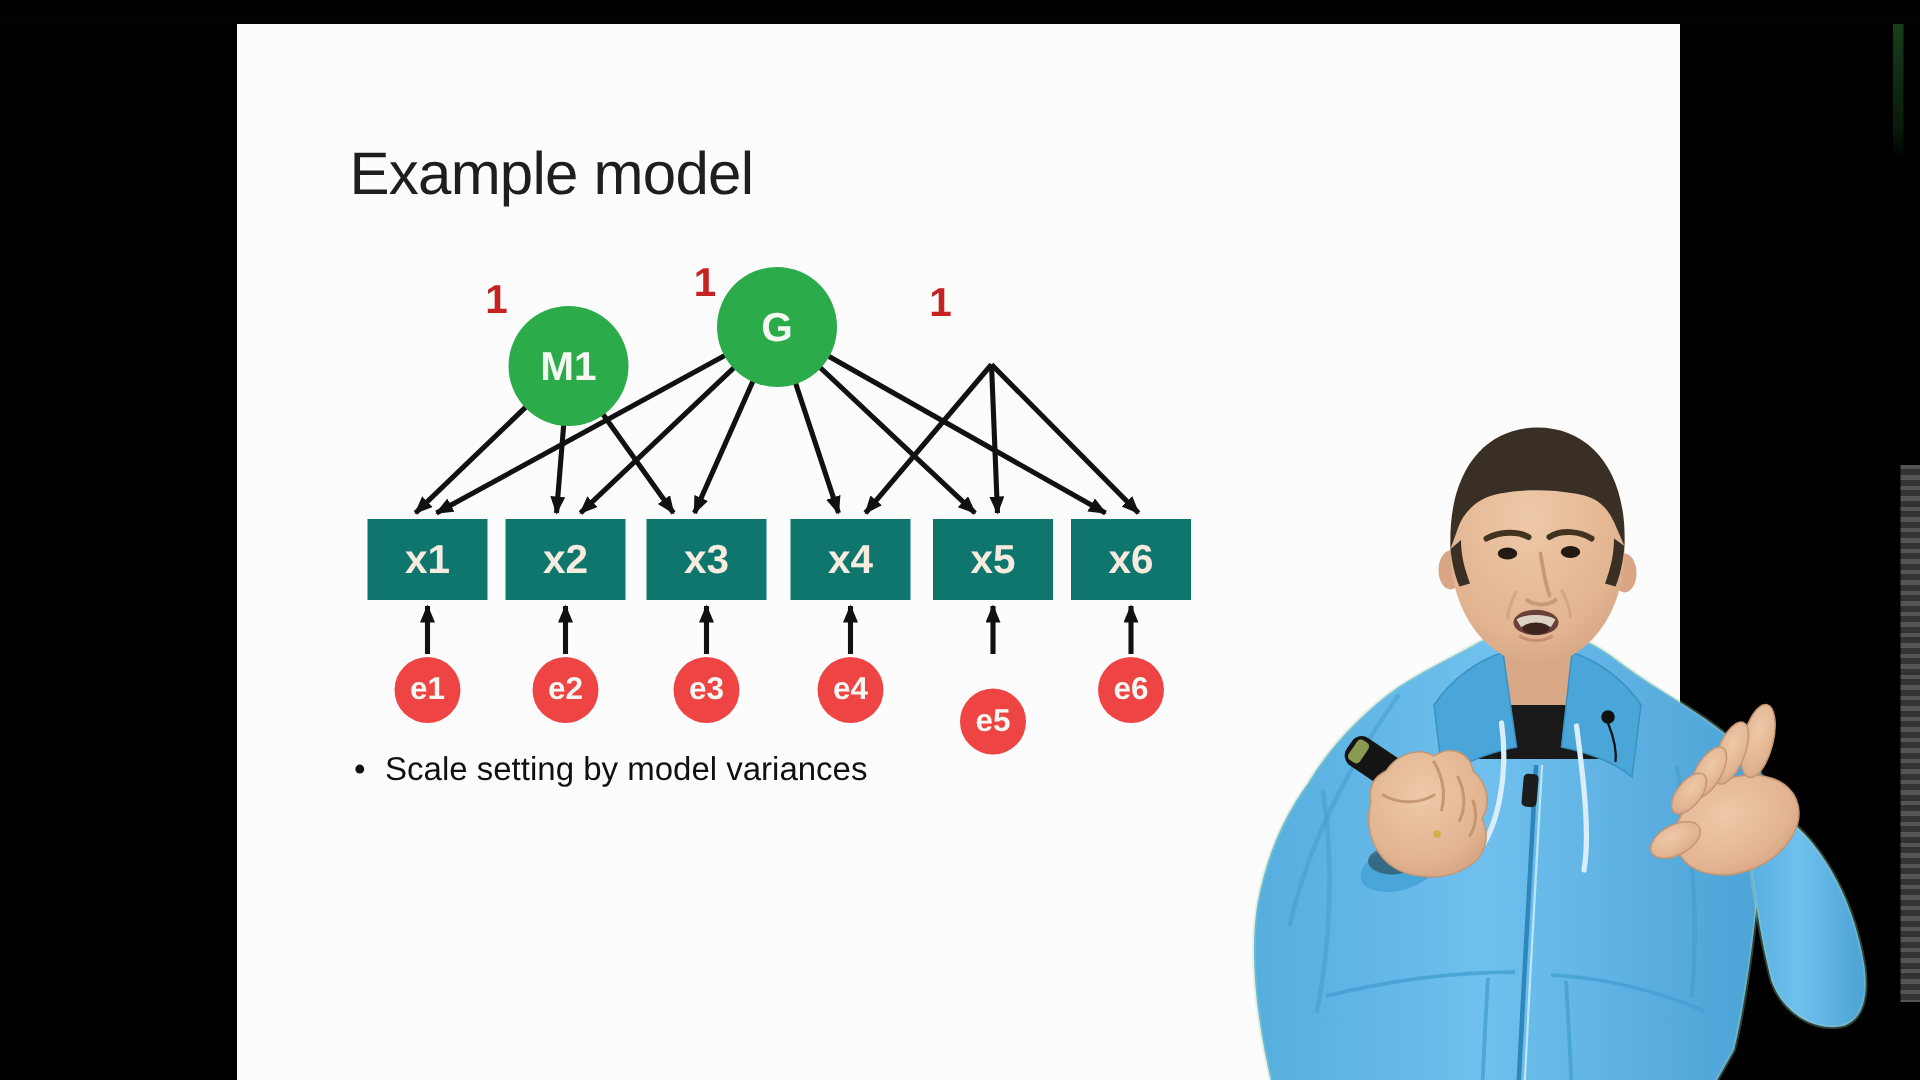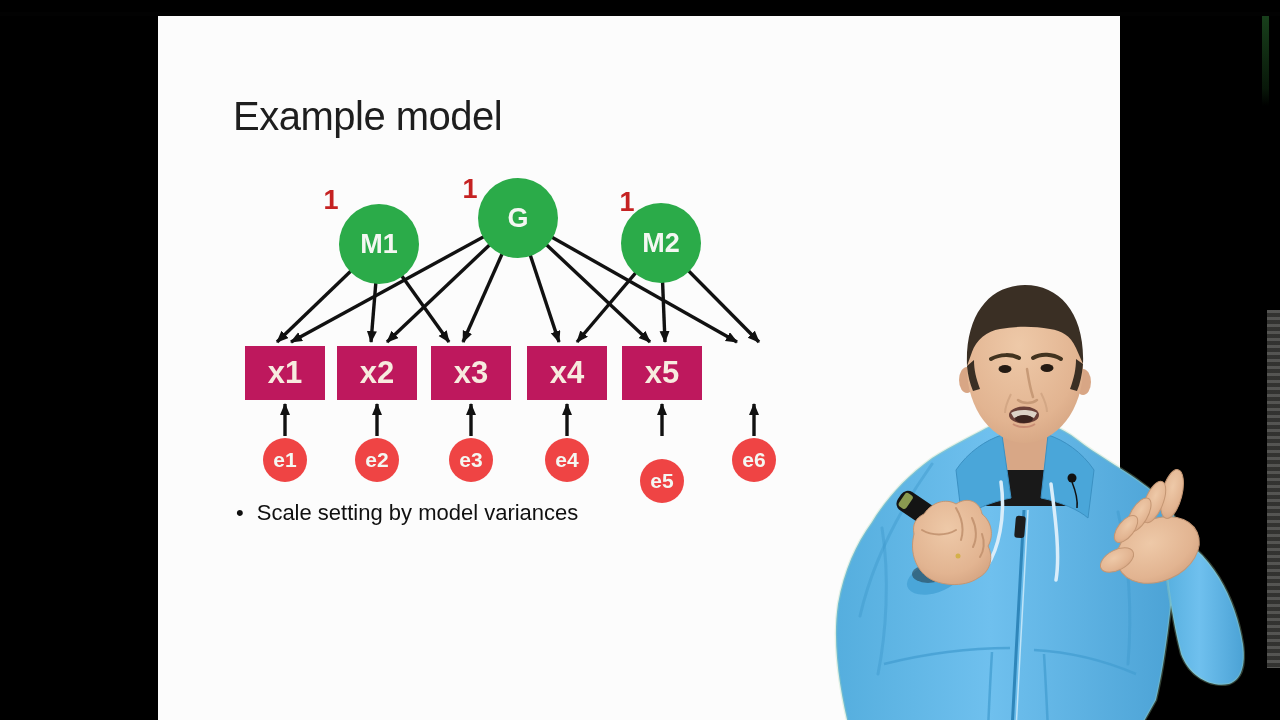--- a/index.html
+++ b/index.html
@@ -9,22 +9,22 @@
   #slide{position:absolute;left:158px;top:4px;width:962px;height:713px;background:#fcfcfc;z-index:1;}
   #title{position:absolute;left:233px;top:82px;font-size:40px;letter-spacing:-0.5px;
          color:#1e1e1e;font-weight:400;z-index:5;}
   #bullet-row{position:absolute;left:236px;top:488px;display:flex;gap:13px;align-items:baseline;
          font-size:22px;color:#101010;z-index:5;}
   #arrow-layer,#person-layer{position:absolute;left:0;top:0;width:1280px;height:720px;z-index:6;}
   #person-layer{z-index:20;}
   .latent{position:absolute;width:80px;height:80px;border-radius:50%;background:#2bab49;
           display:flex;align-items:center;justify-content:center;color:#f4f7f2;
           font-size:27px;font-weight:600;z-index:8;}
-  .obs{position:absolute;width:80px;height:54px;background:#be185d;display:flex;
-       align-items:center;justify-content:center;color:#f7ebdf;font-size:31px;
+  .obs{position:absolute;width:80px;height:54px;background:#0f766e;display:flex;
+       align-items:center;justify-content:center;color:#f7ebdf;font-size:27px;
        font-weight:600;z-index:8;}
   .err{position:absolute;width:44px;height:44px;border-radius:50%;background:#ef4444;
        display:flex;align-items:center;justify-content:center;color:#f4f7f2;
        font-size:21px;font-weight:600;z-index:8;}
   .red1{position:absolute;transform:translate(-50%,-50%);color:#c52222;font-weight:700;
         font-size:27px;z-index:9;}
   #edge-green{position:absolute;left:1262px;top:4px;width:7px;height:90px;z-index:3;
         background:linear-gradient(180deg,#1c4a20,#0a1c0b 80%,transparent);opacity:.85;}
   #edge-gray{position:absolute;left:1267px;top:298px;width:13px;height:358px;z-index:3;opacity:.55;
         background:repeating-linear-gradient(180deg,#9a9a96 0 3px,#5c5c58 3px 7px);}
@@ -72,27 +72,27 @@
       <line x1="754" y1="424" x2="754" y2="392" marker-end="url(#ah)"></line>
     </g>
   </svg>
 
   <span class="red1" style="left:331px;top:188px">1</span>
   <span class="red1" style="left:470px;top:177px">1</span>
   <span class="red1" style="left:627px;top:190px">1</span>
 
   <div class="latent" style="left:339px;top:192px">M1</div>
   <div class="latent" style="left:478px;top:166px">G</div>
-  <div class="latent" style="left:621px;top:191px">M2</div>
 
   <div class="obs" style="left:245px;top:334px">x1</div>
   <div class="obs" style="left:337px;top:334px">x2</div>
   <div class="obs" style="left:431px;top:334px">x3</div>
   <div class="obs" style="left:527px;top:334px">x4</div>
   <div class="obs" style="left:622px;top:334px">x5</div>
+  <div class="obs" style="left:714px;top:334px">x6</div>
 
   <div class="err" style="left:263px;top:426px">e1</div>
   <div class="err" style="left:355px;top:426px">e2</div>
   <div class="err" style="left:449px;top:426px">e3</div>
   <div class="err" style="left:545px;top:426px">e4</div>
   <div class="err" style="left:640px;top:447px">e5</div>
   <div class="err" style="left:732px;top:426px">e6</div>
 
   <svg id="person-layer" viewBox="0 0 1280 720">
     <defs>

